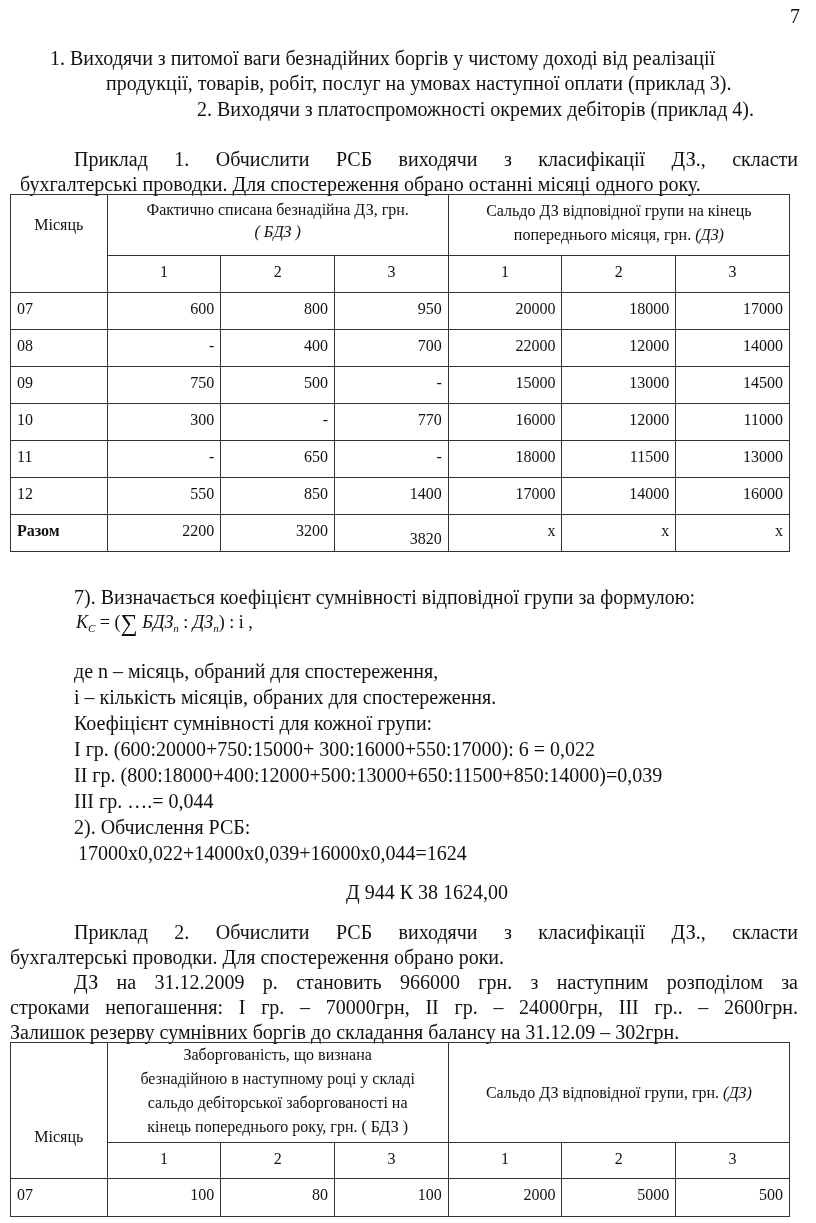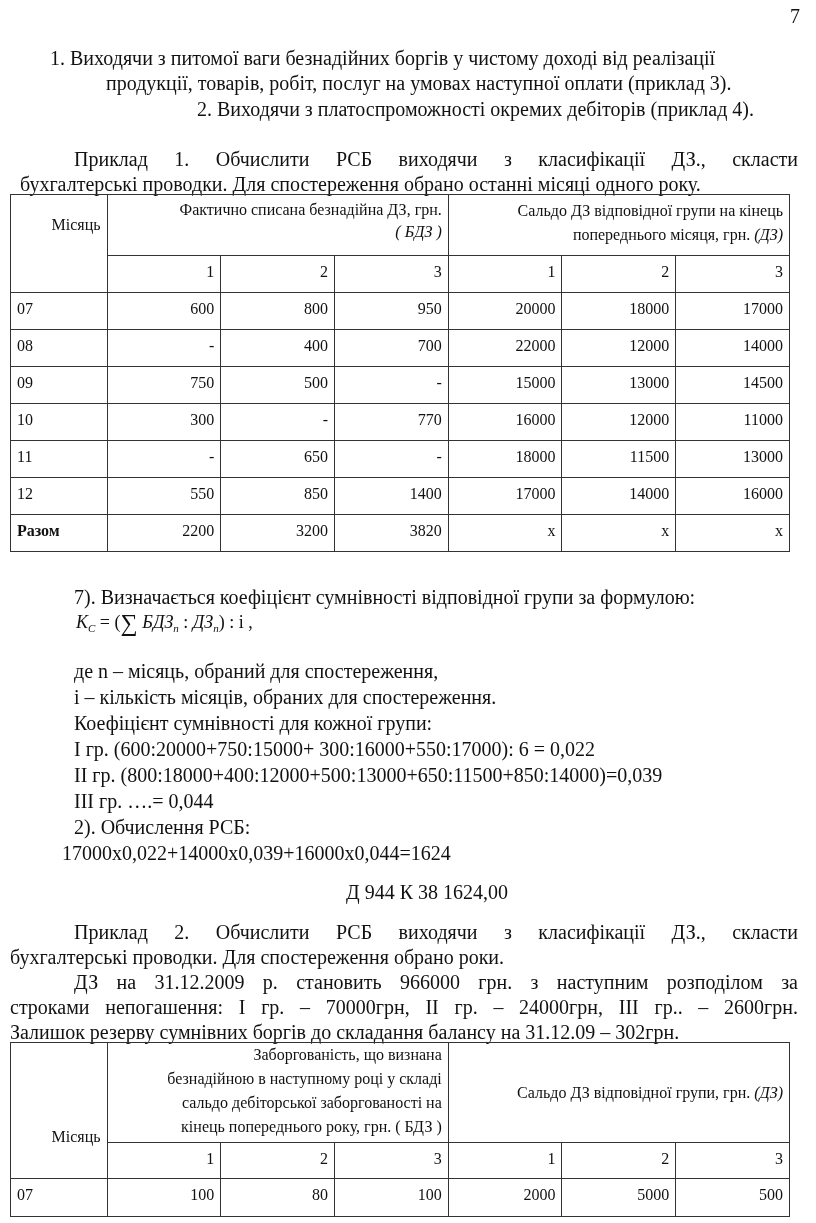--- a/index.html
+++ b/index.html
@@ -4,21 +4,21 @@
 <style>
   html, body { margin: 0; padding: 0; background: #ffffff; }
   body { width: 816px; height: 1223px; position: relative; overflow: hidden;
          font-family: "Liberation Serif", "DejaVu Serif", serif; color: #111; font-size: 20px; }
   .abs { position: absolute; white-space: nowrap; }
   .line { font-size: 20px; line-height: 24px; }
   .just { text-align: justify; text-align-last: justify; white-space: normal; }
   table.t { position: absolute; border-collapse: collapse; font-size: 16px; line-height: 20px; }
   table.t td { border: 1px solid #333; padding: 0 6px; vertical-align: top; }
   table.t td.num { text-align: right; }
-  table.t td.ctr { text-align: right; }
+  table.t td.ctr { text-align: center; }
   table.t td.mid { vertical-align: middle; }
   .it { font-style: italic; }
   .formula { font-style: italic; font-size: 18px; }
   .formula .up { font-style: normal; }
   .sub { font-size: 11px; vertical-align: -4px; }
   .sigma { font-style: normal; font-size: 24px; vertical-align: -3px; }
 </style>
 </head>
 <body>
 
@@ -112,21 +112,21 @@
     <td class="num" style="padding-top:6px;">850</td>
     <td class="num" style="padding-top:6px;">1400</td>
     <td class="num" style="padding-top:6px;">17000</td>
     <td class="num" style="padding-top:6px;">14000</td>
     <td class="num" style="padding-top:6px;">16000</td>
   </tr>
   <tr style="height:37px;">
     <td style="padding-top:6px;font-weight:bold;">Разом</td>
     <td class="num" style="padding-top:6px;">2200</td>
     <td class="num" style="padding-top:6px;">3200</td>
-    <td class="num" style="padding-top:6px;">3820</td>
+    <td class="num" style="padding-top:14px;">3820</td>
     <td class="num" style="padding-top:6px;">x</td>
     <td class="num" style="padding-top:6px;">x</td>
     <td class="num" style="padding-top:6px;">x</td>
   </tr>
 </tbody>
   </table>
 
 <div class="abs line" style="left:74px; top:585px;">7). Визначається коефіцієнт сумнівності відповідної групи за формулою:</div>
 <div class="abs formula" style="left:76px; top:610px;">
   <span>K</span><span class="sub">C</span>
@@ -134,21 +134,21 @@
   <span>БДЗ</span><span class="sub">n</span><span class="up"> : </span><span>ДЗ</span><span class="sub">n</span><span class="up">) : i ,</span>
 </div>
 
 <div class="abs line" style="left:74px; top:659px;">де n – місяць, обраний для спостереження,</div>
 <div class="abs line" style="left:74px; top:685px;">і – кількість місяців, обраних для спостереження.</div>
 <div class="abs line" style="left:74px; top:711px;">Коефіцієнт сумнівності для кожної групи:</div>
 <div class="abs line" style="left:74px; top:737px;">І гр. (600:20000+750:15000+ 300:16000+550:17000): 6 = 0,022</div>
 <div class="abs line" style="left:74px; top:763px;">ІІ гр. (800:18000+400:12000+500:13000+650:11500+850:14000)=0,039</div>
 <div class="abs line" style="left:74px; top:789px;">ІІІ гр. ….= 0,044</div>
 <div class="abs line" style="left:74px; top:815px;">2). Обчислення РСБ:</div>
-<div class="abs line" style="left:62px; top:841px;text-align:center;">17000х0,022+14000х0,039+16000х0,044=1624</div>
+<div class="abs line" style="left:78px; top:841px;text-align:center;">17000х0,022+14000х0,039+16000х0,044=1624</div>
 <div class="abs line" style="left:346px; top:880px;">Д 944 К 38 1624,00</div>
 
 <div class="abs line just" style="left:74px; top:920px; width:724px;">Приклад 2. Обчислити РСБ виходячи з класифікації ДЗ., скласти</div>
 <div class="abs line" style="left:10px; top:945px;">бухгалтерські проводки. Для спостереження обрано роки.</div>
 <div class="abs line just" style="left:74px; top:970px; width:724px;">ДЗ на 31.12.2009 р. становить 966000 грн. з наступним розподілом за</div>
 <div class="abs line just" style="left:10px; top:995px; width:788px;">строками непогашення: І гр. – 70000грн, ІІ гр. – 24000грн, ІІІ гр.. – 2600грн.</div>
 <div class="abs line" style="left:10px; top:1020px;">Залишок резерву сумнівних боргів до складання балансу на 31.12.09 – 302грн.</div>
 
 <table class="t" style="left:10px; top:1042px; width:780px;">
   <colgroup>

